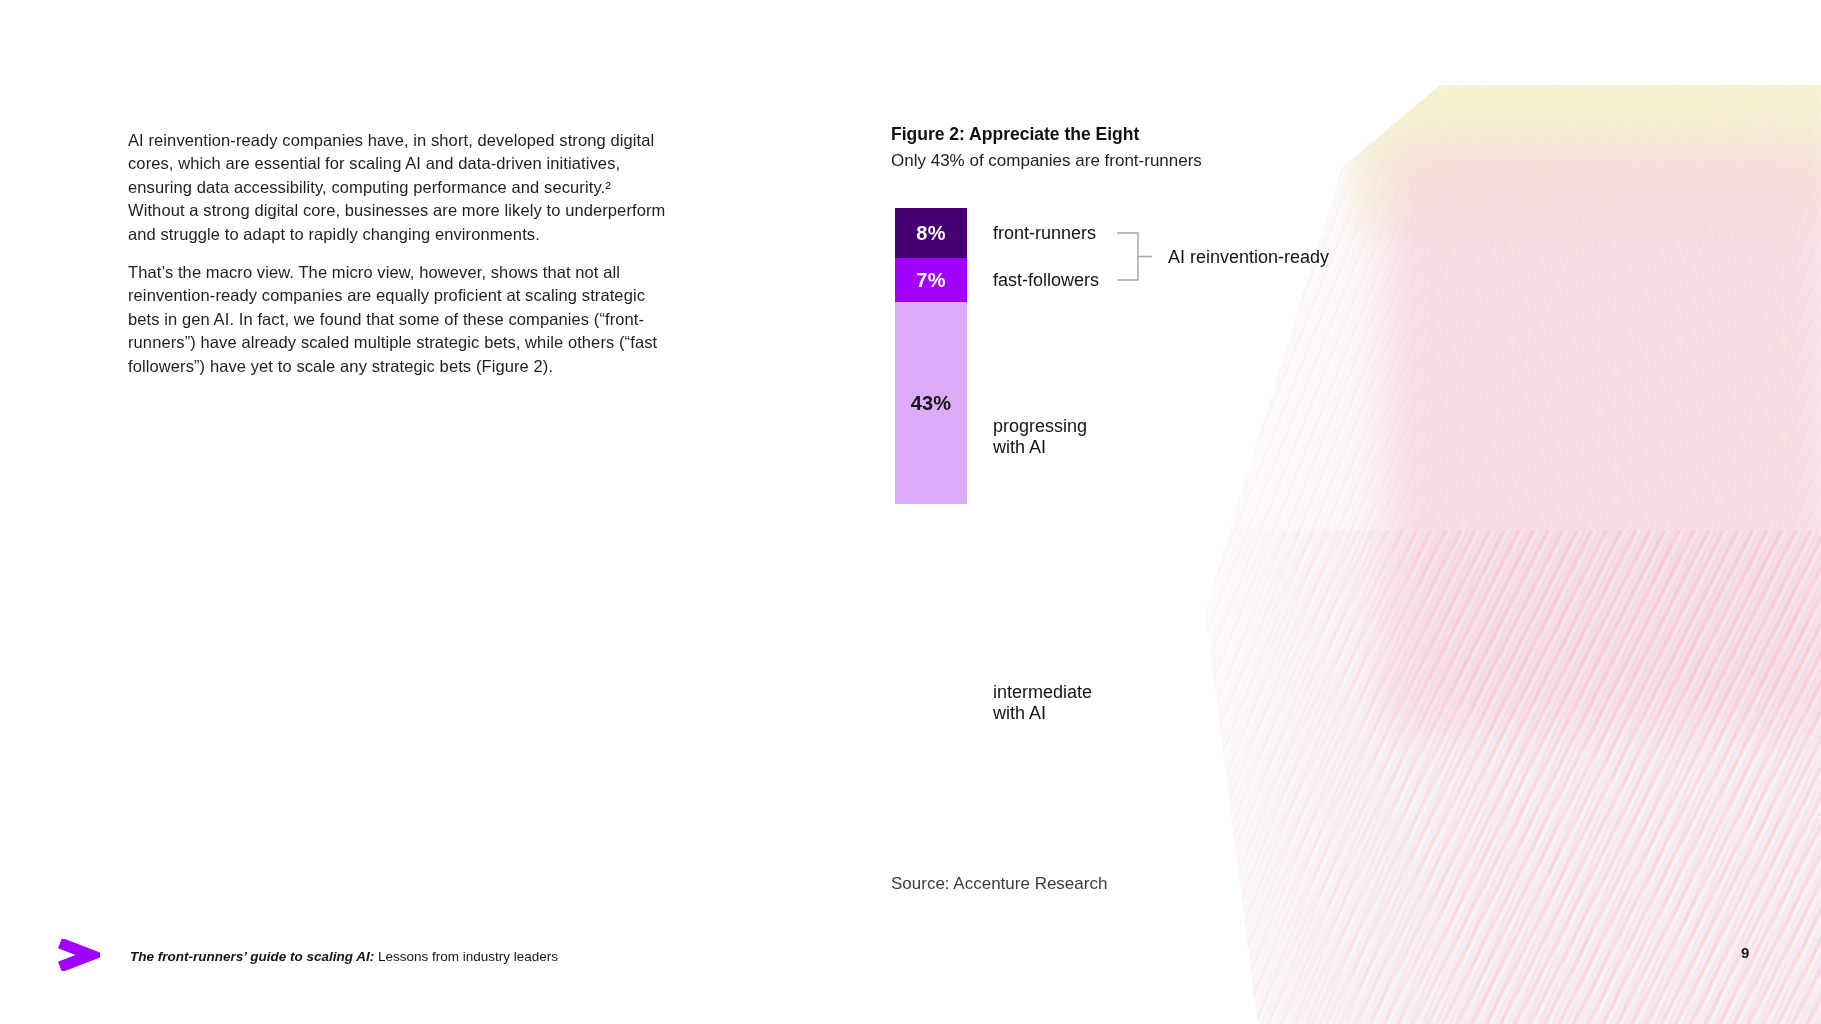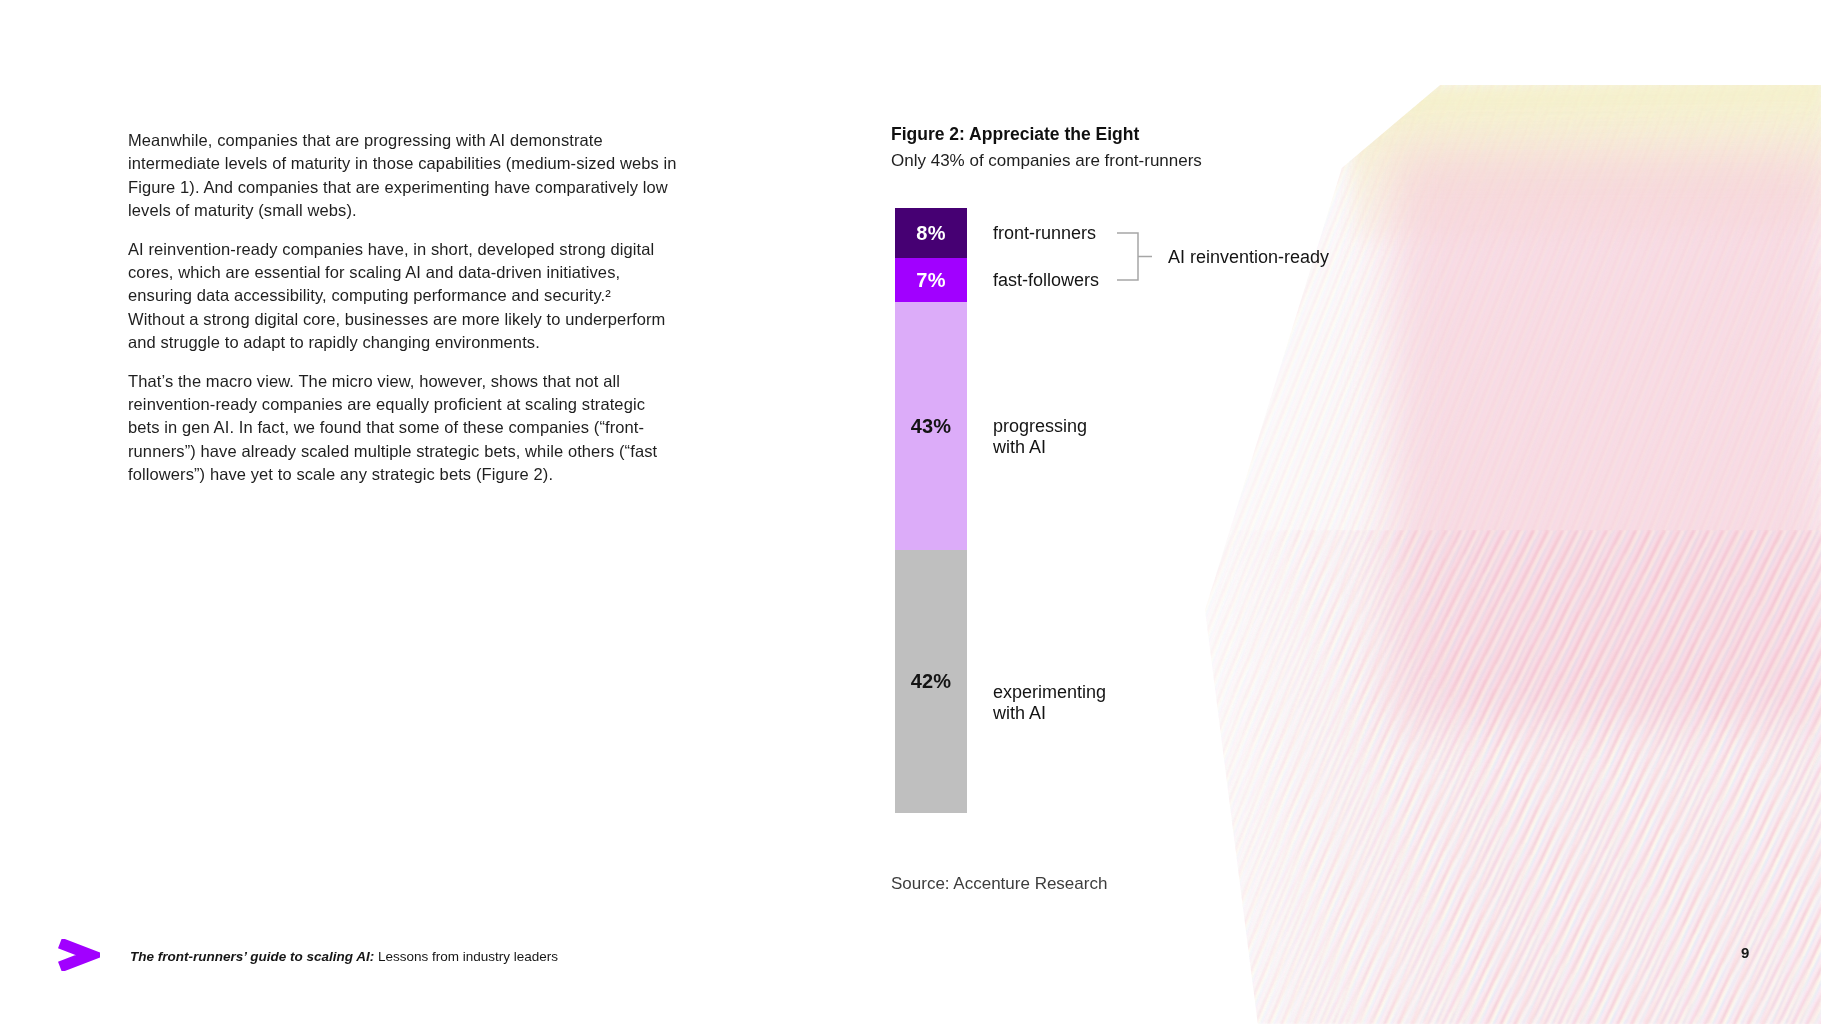--- a/index.html
+++ b/index.html
@@ -86,24 +86,20 @@
   <div class="holo">
     <div class="holo-clip">
       <div class="holo-streaks"></div>
       <div class="holo-yellow"></div>
       <div class="holo-pink"></div>
       <div class="holo-deep"></div>
     </div>
   </div>
 
   <div class="body-col">
-    <p class="para">Meanwhile, companies that are progressing with AI demonstrate
-intermediate levels of maturity in those capabilities (medium-sized webs in
-Figure 1). And companies that are experimenting have comparatively low
-levels of maturity (small webs).</p>
     <p class="para">AI reinvention-ready companies have, in short, developed strong digital
 cores, which are essential for scaling AI and data-driven initiatives,
 ensuring data accessibility, computing performance and security.²
 Without a strong digital core, businesses are more likely to underperform
 and struggle to adapt to rapidly changing environments.</p>
     <p class="para">That’s the macro view. The micro view, however, shows that not all
 reinvention-ready companies are equally proficient at scaling strategic
 bets in gen AI. In fact, we found that some of these companies (“front-
 runners”) have already scaled multiple strategic bets, while others (“fast
 followers”) have yet to scale any strategic bets (Figure 2).</p>
@@ -115,33 +111,30 @@
   </div>
 
   <div class="chart-wrap">
     <div class="bar">
         <div class="seg" style="height: 50.16px; background: rgb(70, 0, 115);">
           <span class="pct" style="color: rgb(255, 255, 255);">8%</span>
         </div>
         <div class="seg" style="height: 43.89px; background: rgb(161, 0, 255);">
           <span class="pct" style="color: rgb(255, 255, 255);">7%</span>
         </div>
-        <div class="seg" style="height: 248px; background: rgb(220, 172, 249);">
+        <div class="seg" style="height: 202px; background: rgb(220, 172, 249);">
           <span class="pct" style="color: rgb(20, 20, 20);">43%</span>
-        </div>
-        <div class="seg" style="height: 263.34px; background: rgb(191, 191, 191);">
-          <span class="pct" style="color: rgb(20, 20, 20);">42%</span>
         </div>
       </div>
     <div>
         <div class="seg-label" style="top: 25.08px;">front-runners</div>
         <div class="seg-label" style="top: 72.105px;">fast-followers</div>
         <div class="seg-label" style="top: 228.855px;">progressing
 with AI</div>
-        <div class="seg-label" style="top: 495.33px;">experimenting
+        <div class="seg-label" style="top: 495.33px;">intermediate
 with AI</div>
       </div>
     <svg class="bracket-svg" width="42" height="62" viewBox="0 0 42 62">
       <path d="M0 7 H21 V54 H0 M21 30.5 H35" fill="none" stroke="#a6a6a6" stroke-width="1.5"></path>
     </svg>
     <div class="bracket-label">AI reinvention-ready</div>
   </div>
 
   <div class="source">Source: Accenture Research</div>
 

